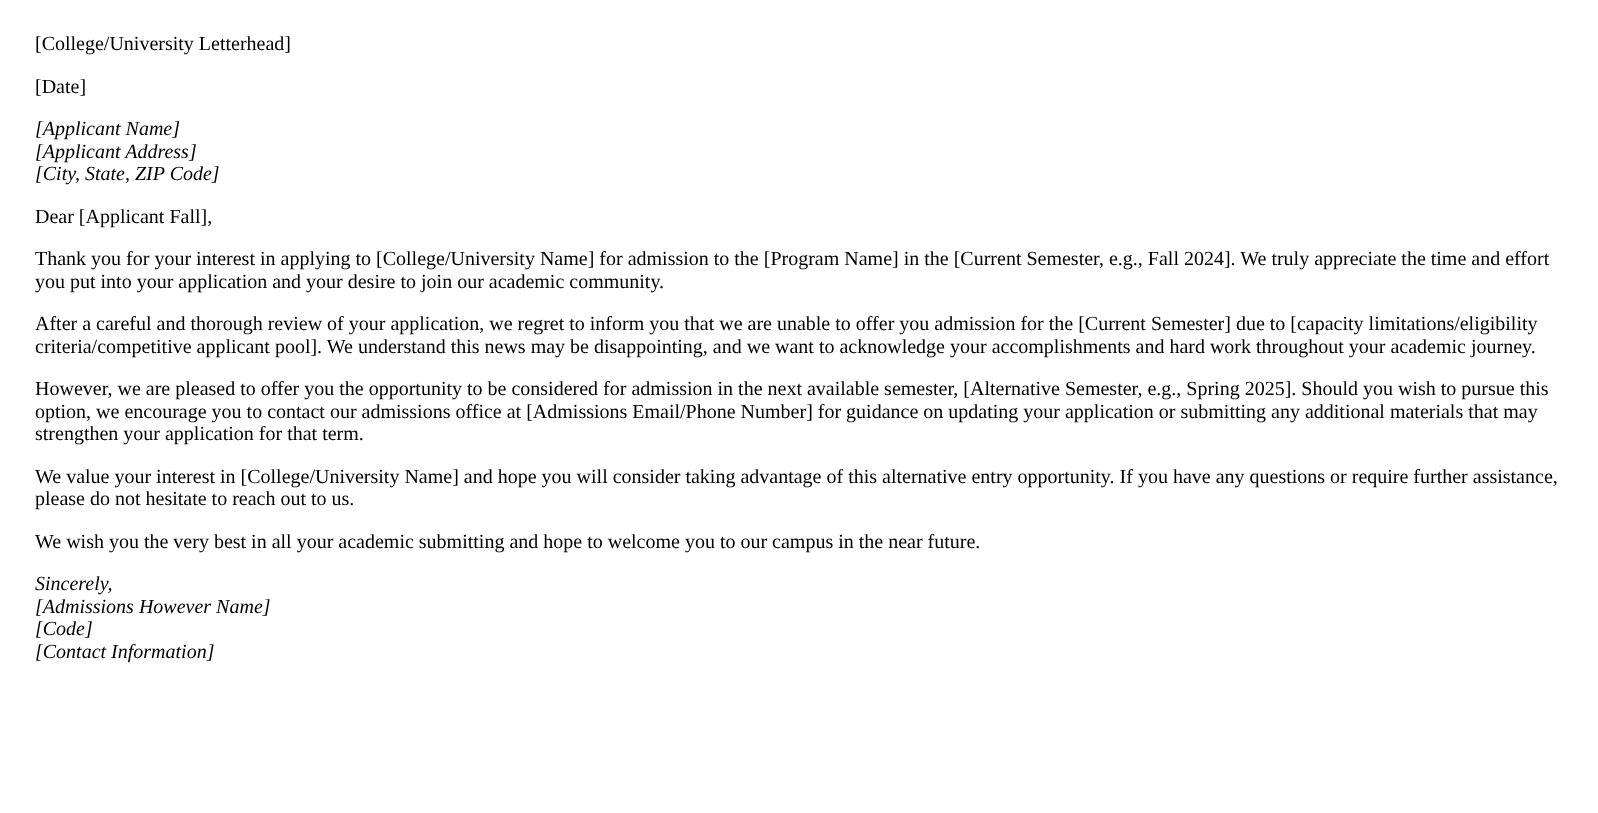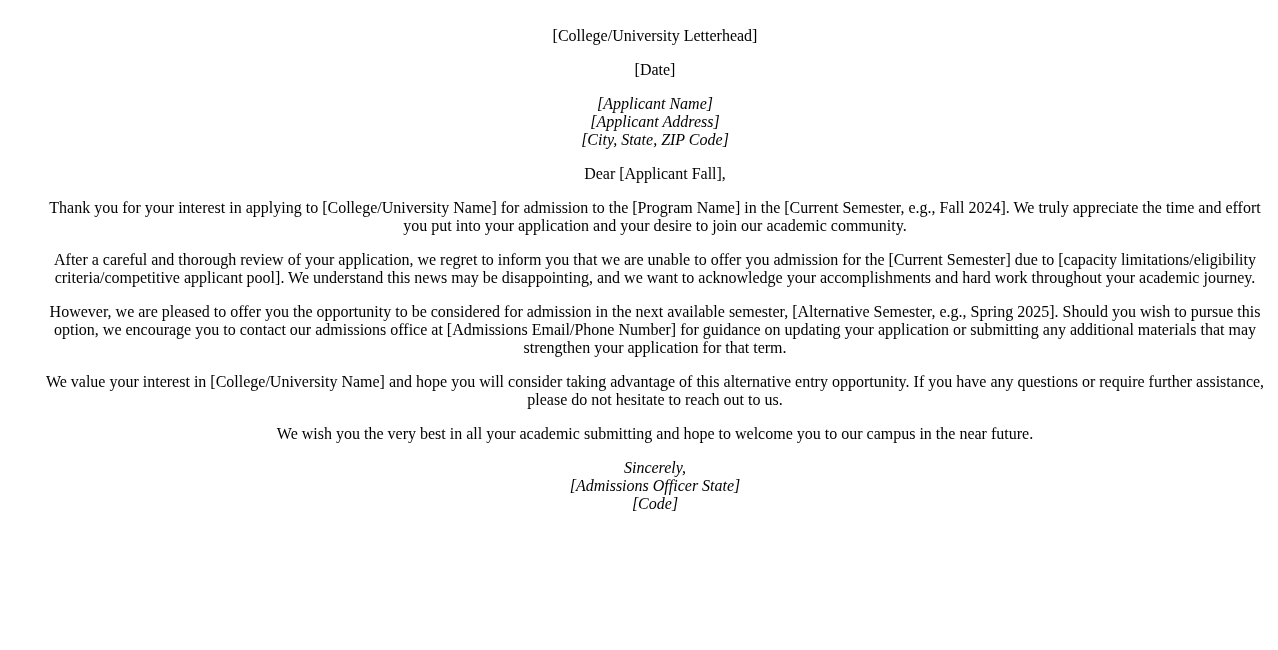--- a/index.html
+++ b/index.html
@@ -12,22 +12,21 @@
   }
   .letter {
     position: absolute;
     left: 28px;
     top: 27px;
     width: 1222px;
     color: #000000;
     font-family: "Liberation Serif", "DejaVu Serif", serif;
     font-size: 16px;
     line-height: 18px;
-    text-align: center;
-    margin-left: 16px;
+    text-align: left;
   }
   .block {
     margin: 0 0 16px 0;
   }
   .line {
     display: block;
     font-style: italic;
   }
   .sig-block .line {
     display: block;
@@ -55,17 +54,18 @@
   <p class="block">After a careful and thorough review of your application, we regret to inform you that we are unable to offer you admission for the [Current Semester] due to [capacity limitations/eligibility criteria/competitive applicant pool]. We understand this news may be disappointing, and we want to acknowledge your accomplishments and hard work throughout your academic journey.</p>
 
   <p class="block">However, we are pleased to offer you the opportunity to be considered for admission in the next available semester, [Alternative Semester, e.g., Spring 2025]. Should you wish to pursue this option, we encourage you to contact our admissions office at [Admissions Email/Phone Number] for guidance on updating your application or submitting any additional materials that may strengthen your application for that term.</p>
 
   <p class="block">We value your interest in [College/University Name] and hope you will consider taking advantage of this alternative entry opportunity. If you have any questions or require further assistance, please do not hesitate to reach out to us.</p>
 
   <p class="block">We wish you the very best in all your academic submitting and hope to welcome you to our campus in the near future.</p>
 
   <div class="block sig-block">
     <span class="line">Sincerely,</span>
-    <span class="line">[Admissions Officer State]</span>
+    <span class="line">[Admissions However Name]</span>
     <span class="line">[Code]</span>
+    <span class="line">[Contact Information]</span>
   </div>
 
 </div>
 
 </body></html>

